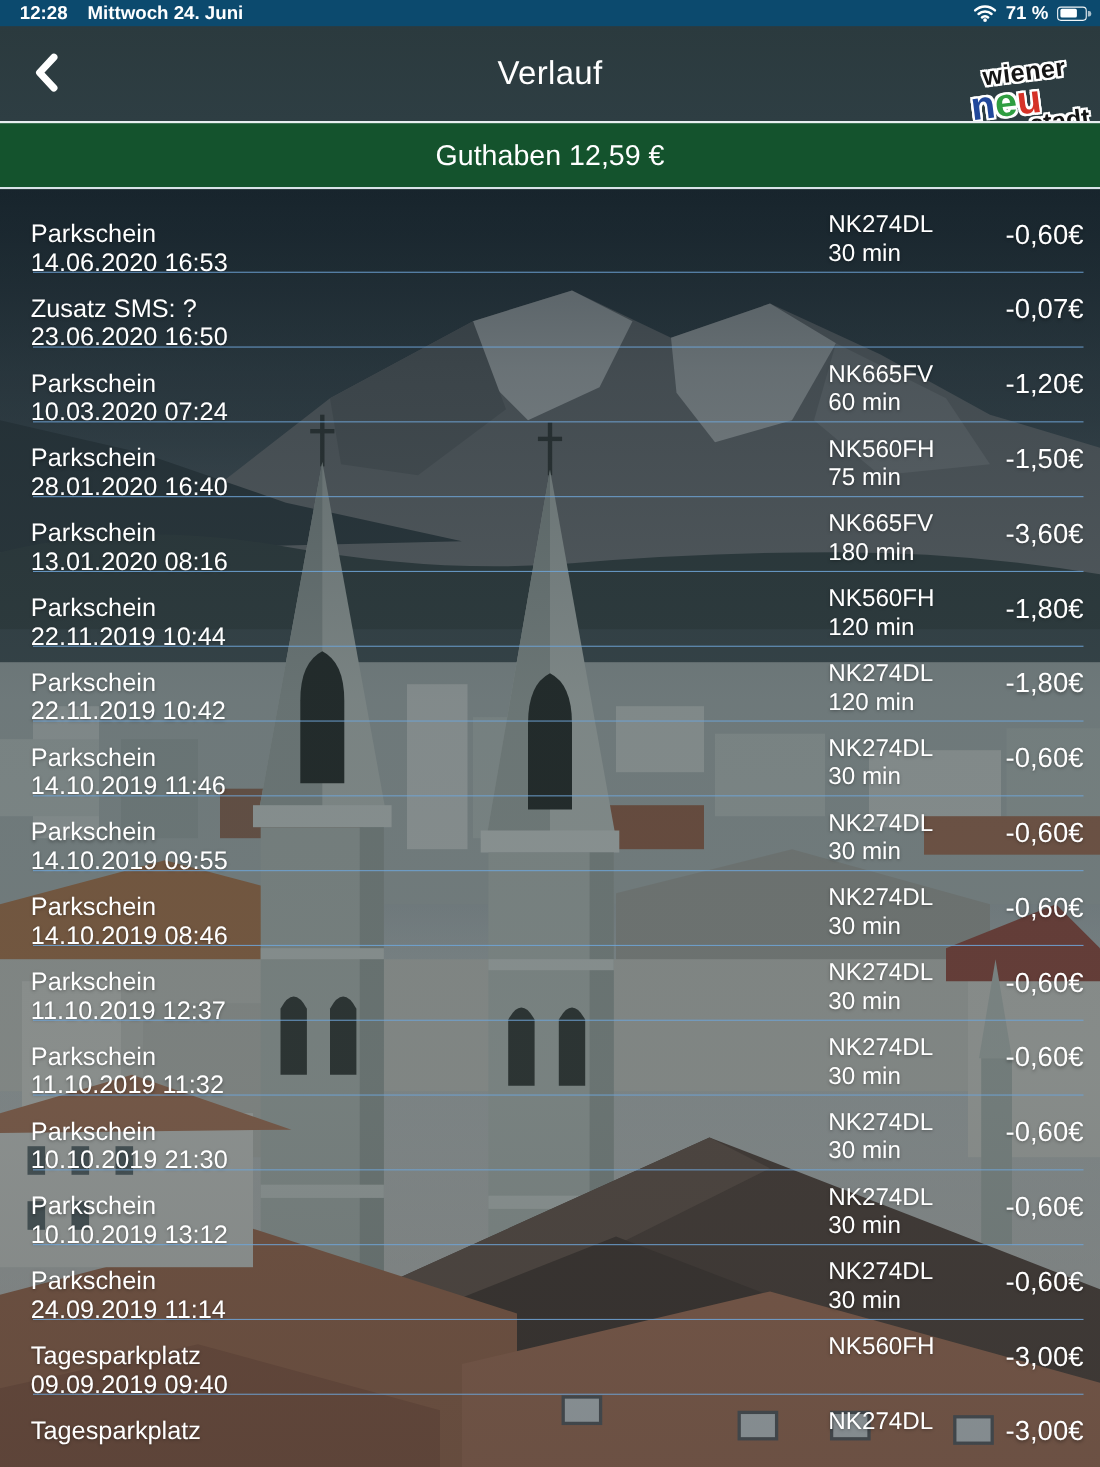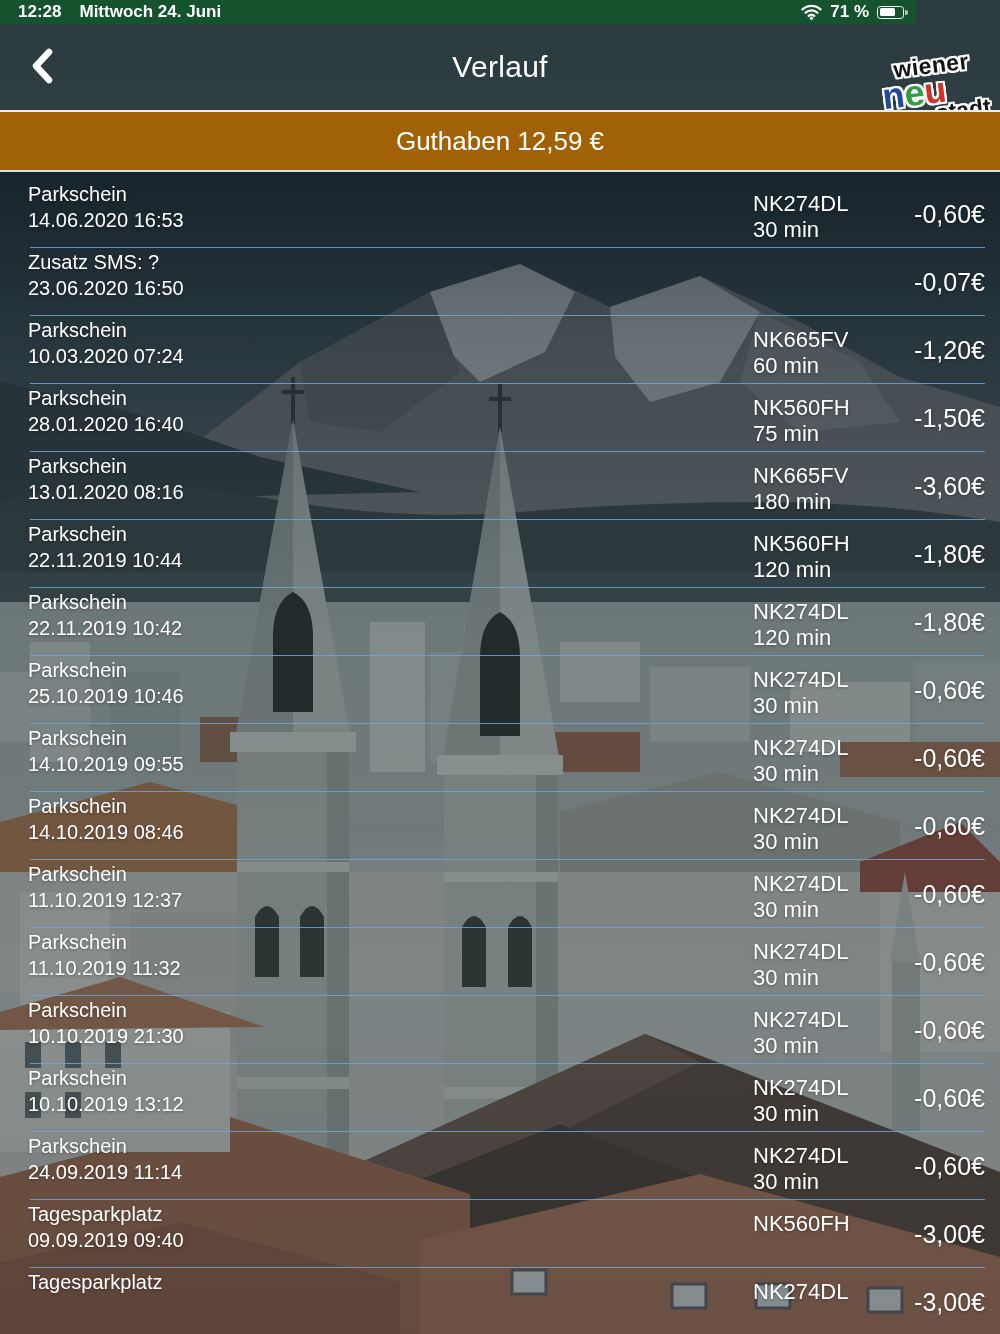--- a/index.html
+++ b/index.html
@@ -3,22 +3,22 @@
 <meta charset="utf-8">
 <style>
   html,body{margin:0;padding:0;background:#000;}
   .screen{
     position:relative;width:1000px;height:1334px;overflow:hidden;
     font-family:"Liberation Sans", sans-serif;background:#2c3b40;
     -webkit-font-smoothing:antialiased;
   }
   
   .status-bar{
-    position:absolute;top:0;left:0;width:916px;height:24px;
-    background:#14532d;color:#fff;display:flex;align-items:center;
+    position:absolute;top:0;left:0;width:1000px;height:24px;
+    background:#0c4a6e;color:#fff;display:flex;align-items:center;
     justify-content:space-between;font-size:17px;font-weight:700;
     box-sizing:border-box;padding:0 12px 0 18px;
   }
   .sb-left{display:flex;gap:18px;align-items:center;}
   .sb-right{display:flex;gap:8px;align-items:center;}
   .battery{position:relative;width:27px;height:13px;border:1.5px solid rgba(255,255,255,.95);
     border-radius:3.5px;box-sizing:border-box;}
   .battery .fill{position:absolute;left:1.5px;top:1.5px;bottom:1.5px;background:#fff;border-radius:1.5px;}
   .battery .tip{position:absolute;right:-4.5px;top:3px;width:2.5px;height:5px;
     background:rgba(255,255,255,.65);border-radius:0 2px 2px 0;}
@@ -46,34 +46,34 @@
                 0 -2px 0 #fff,0 2px 0 #fff,-2px 0 0 #fff,2px 0 0 #fff;
   }
   .logo-wiener{display:block;font-size:23px;letter-spacing:.5px;}
   .logo-neu{display:block;font-size:36px;margin-top:-4px;text-align:left;padding-left:4px;
     text-shadow:-2px -2px 0 #fff,2px -2px 0 #fff,-2px 2px 0 #fff,2px 2px 0 #fff,
                 0 -2px 0 #fff,0 2px 0 #fff,-2px 0 0 #fff,2px 0 0 #fff;}
   .logo-stadt{display:block;font-size:23px;margin-top:-7px;text-align:right;padding-right:2px;}
   
   .balance-bar{
     position:absolute;top:110px;left:0;width:1000px;height:62px;box-sizing:border-box;
-    background:#a16207;border-top:2px solid #e8edf0;border-bottom:2px solid #d9e2e8;
+    background:#14532d;border-top:2px solid #e8edf0;border-bottom:2px solid #d9e2e8;
     color:#fff;text-align:center;font-size:26px;line-height:58px;
   }
   
   .content{position:absolute;top:172px;left:0;width:1000px;height:1162px;overflow:hidden;}
   .bg-photo{position:absolute;top:0;left:0;width:1000px;height:1162px;}
   .bg-overlay{position:absolute;top:0;left:0;width:1000px;height:1162px;
     background:linear-gradient(180deg,rgba(12,24,33,.66) 0%,rgba(14,26,35,.50) 14%,
       rgba(16,28,37,.36) 40%,rgba(18,28,35,.34) 70%,rgba(20,28,34,.40) 100%);}
   .rows{position:absolute;top:0;left:0;width:1000px;padding-top:8px;}
   .row{position:relative;height:68px;width:1000px;color:#fff;}
   .row::after{content:"";position:absolute;left:30px;right:15px;bottom:0;height:1.5px;
     background:rgba(110,165,215,.85);}
-  .row .col-left{position:absolute;left:28px;top:1px;font-size:20px;line-height:26px;
+  .row .col-left{position:absolute;left:28px;top:19px;font-size:23px;line-height:26px;
     text-shadow:0 1px 3px rgba(0,0,0,.35);}
   .row .col-mid{position:absolute;left:753px;top:11px;font-size:22px;line-height:26px;
     text-shadow:0 1px 3px rgba(0,0,0,.35);}
   .row .col-amount{position:absolute;right:15px;top:34px;transform:translateY(-50%);
     font-size:25px;text-shadow:0 1px 3px rgba(0,0,0,.35);}
 </style>
 </head>
 <body>
 
 <div class="screen">
@@ -301,21 +301,21 @@
           </div>
           <div class="col-mid">
             <div>NK274DL</div>
             <div>120 min</div>
           </div>
           <div class="col-amount">-1,80€</div>
         </div>
         <div class="row">
           <div class="col-left">
             <div>Parkschein</div>
-            <div>25.10.2019 10:46</div>
+            <div>14.10.2019 11:46</div>
           </div>
           <div class="col-mid">
             <div>NK274DL</div>
             <div>30 min</div>
           </div>
           <div class="col-amount">-0,60€</div>
         </div>
         <div class="row">
           <div class="col-left">
             <div>Parkschein</div>

